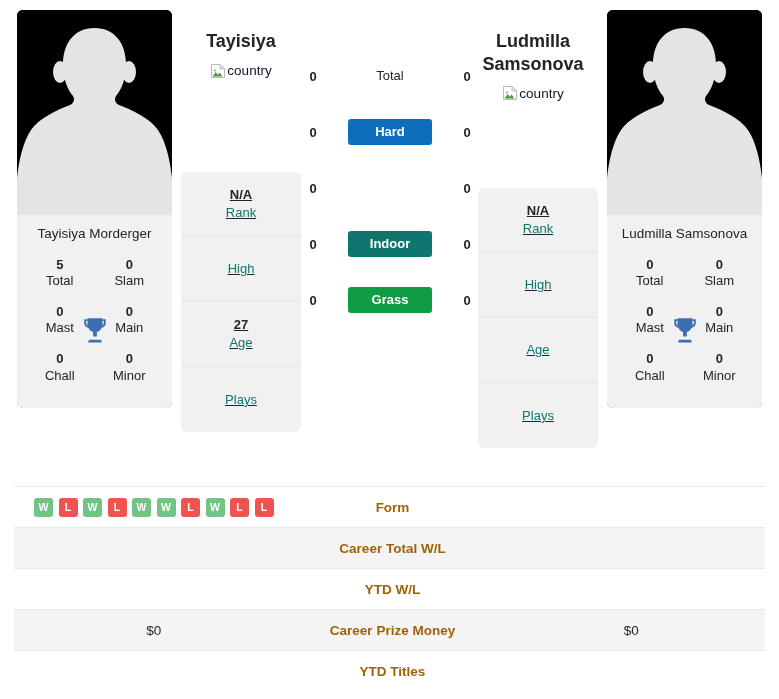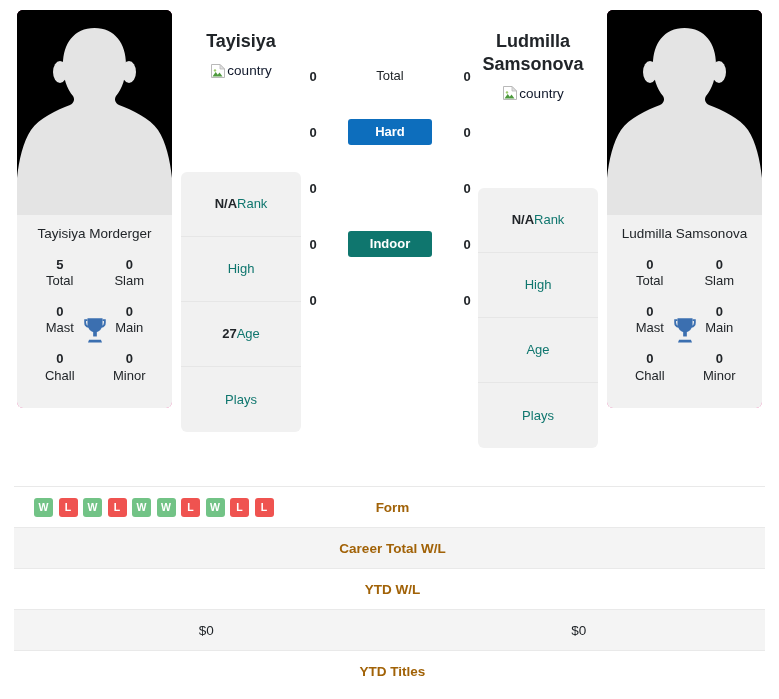--- a/index.html
+++ b/index.html
@@ -67,23 +67,24 @@
     position: absolute;
     width: 120px;
     background: #f1f1f1;
     border-radius: 6px;
     overflow: hidden;
   }
   .info-card.left  { left: 181px; top: 172px; }
   .info-card.right { left: 478px; top: 188px; }
   .ic-row {
     height: 65px;
-    display: flex; flex-direction: row;
+    display: flex; flex-direction: column;
     align-items: center; justify-content: center;
     border-bottom: 1px solid #e6e6e6;
+    text-decoration: underline;
   }
   .ic-row:last-child { border-bottom: none; }
   .ic-val { font-size: 13px; font-weight: bold; line-height: 1.3; }
   .ic-lab { font-size: 13px; line-height: 1.35; color: #0f766e; }
 
   
   .name-block { position: absolute; width: 176px; text-align: center; }
   .name-block.left  { left: 153px; top: 30px; }
   .name-block.right { left: 445px; top: 30px; }
   .pname {
@@ -344,20 +345,23 @@
         </div>
         <div class="cmp-row">
           <div class="cmp-num">0</div>
           <div class="cmp-mid">
             <span class="badge" style="background: #0f766e;">Indoor</span>
           </div>
           <div class="cmp-num">0</div>
         </div>
         <div class="cmp-row">
           <div class="cmp-num">0</div>
+          <div class="cmp-mid">
+            <span class="badge" style="background: rgb(16, 155, 69);">Grass</span>
+          </div>
           <div class="cmp-num">0</div>
         </div>
       </div>
   </div>
 
   <div class="stat-table" id="stats-list">
       <div class="st-row">
         <div class="st-side left">
           <div class="form-list">
             <span class="form-chip" style="background: rgb(114, 195, 134);">W</span>
@@ -382,20 +386,21 @@
         <div class="st-label">Career Total W/L</div>
         <div class="st-side right"></div>
       </div>
       <div class="st-row">
         <div class="st-side left"></div>
         <div class="st-label">YTD W/L</div>
         <div class="st-side right"></div>
       </div>
       <div class="st-row striped">
         <div class="st-side left">$0</div>
+        <div class="st-label">Career Prize Money</div>
         <div class="st-side right">$0</div>
       </div>
       <div class="st-row">
         <div class="st-side left"></div>
         <div class="st-label">YTD Titles</div>
         <div class="st-side right"></div>
       </div>
     </div>
 </div>
 

